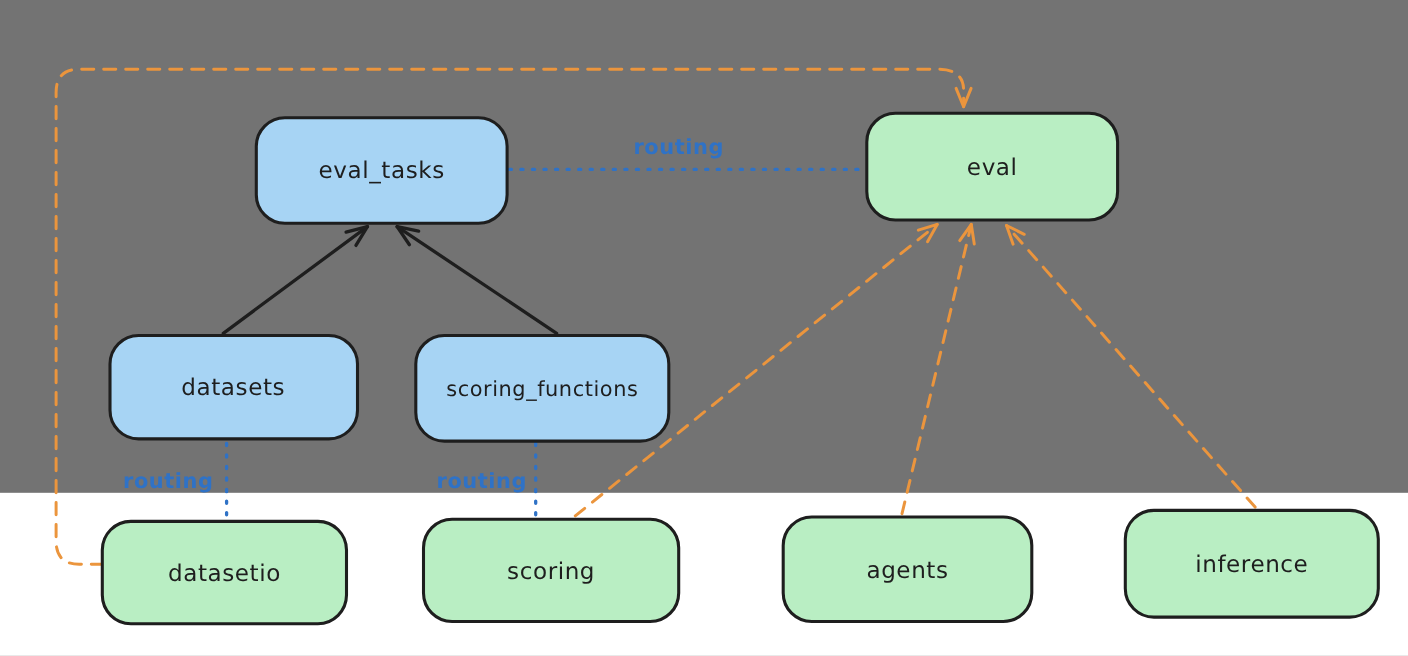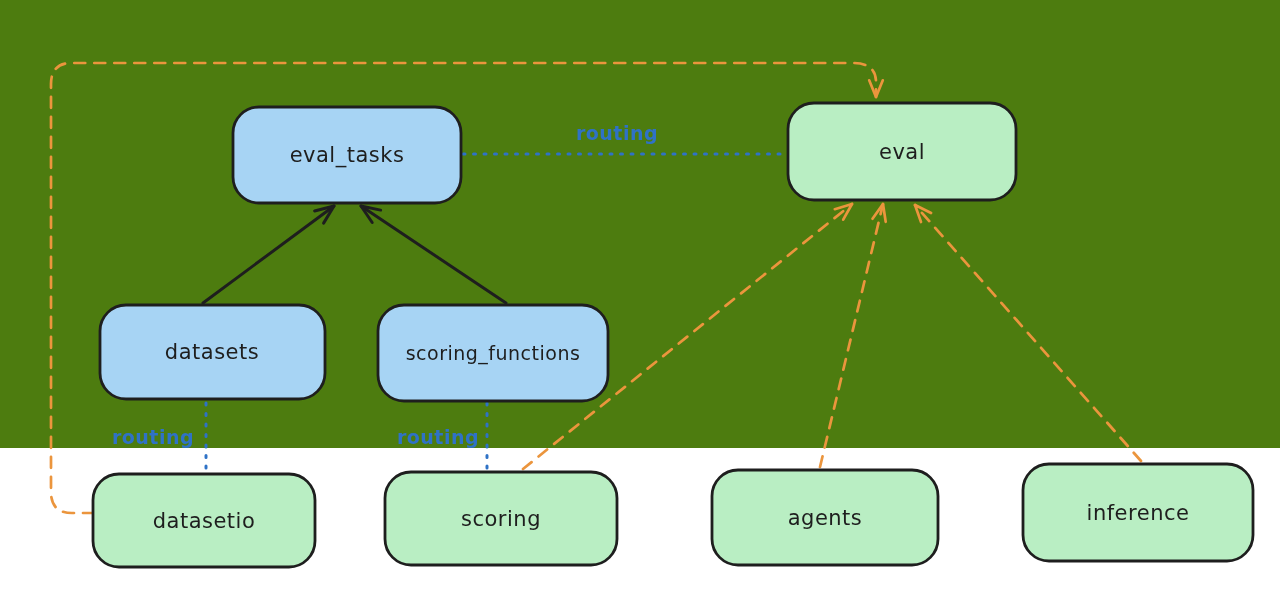--- a/index.html
+++ b/index.html
@@ -8,21 +8,21 @@
     background: #ffffff;
     width: 1280px;
     height: 596px;
     overflow: hidden;
     font-family: "DejaVu Sans", "Liberation Sans", sans-serif;
   }
   .stage {
     position: relative;
     width: 1280px;
     height: 448px;
-    background: #4d7c0f;
+    background: #737373;
   }
   svg { display: block; }
 
   .node-box {
     stroke: #1e1e1e;
     stroke-width: 2.8;
   }
   .fill-blue  { fill: #a7d4f4; }
   .fill-green { fill: #b9eec3; }
 

